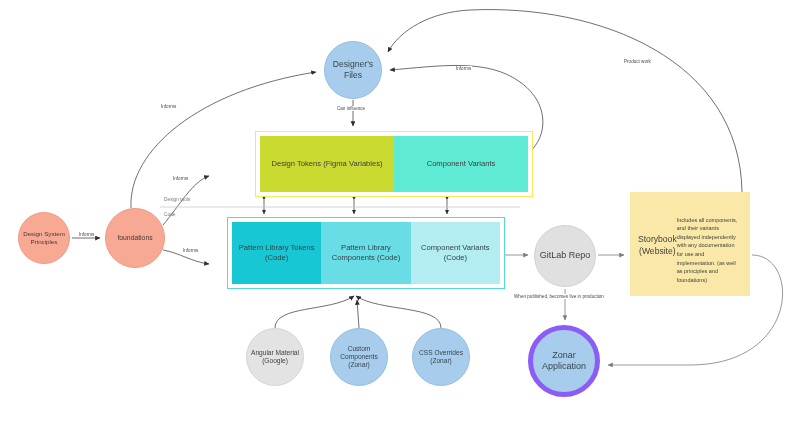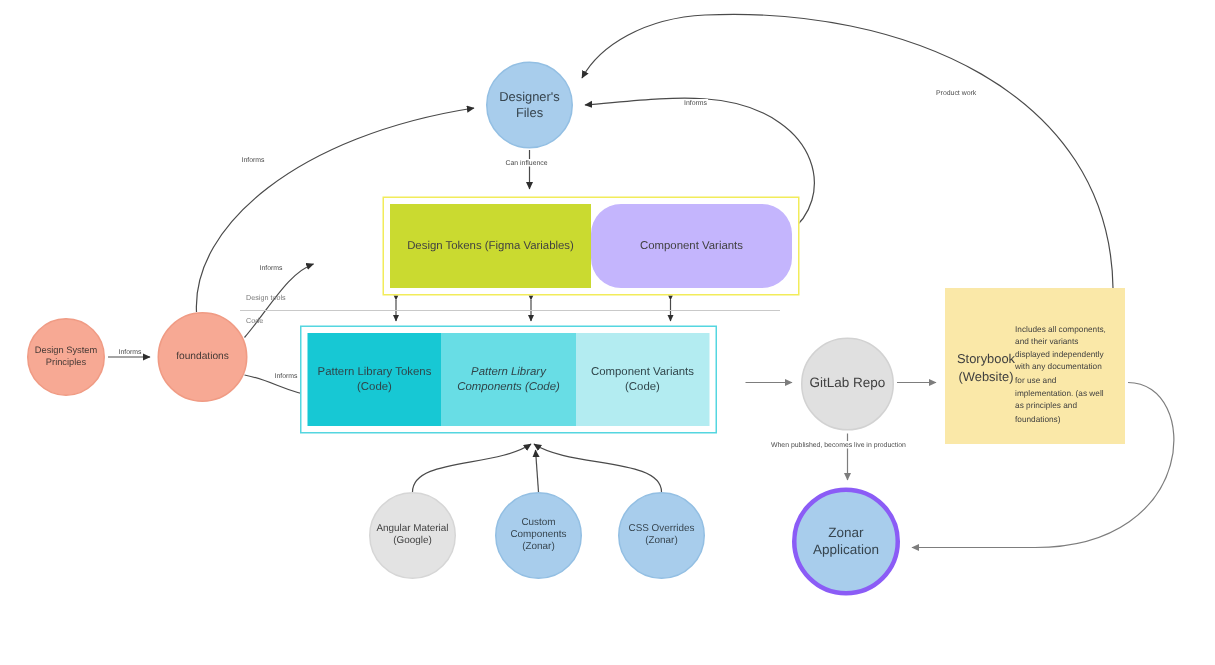--- a/index.html
+++ b/index.html
@@ -15,46 +15,46 @@
   
   .c-principles{left:18px;top:212px;width:52px;height:52px;background:#f7a994;
       border:1px solid #f09b84;font-size:6.2px;color:#463a36;}
   .c-foundations{left:105px;top:208px;width:60px;height:60px;background:#f7a994;
       border:1px solid #f09b84;font-size:6.8px;color:#463a36;}
   .c-designer{left:324px;top:41px;width:58px;height:58px;background:#a8cdec;
       border:1px solid #93bfe3;font-size:8.6px;color:#37454f;}
   .c-gitlab{left:534px;top:225px;width:62px;height:62px;background:#e0e0e0;
       border:1px solid #d2d2d2;font-size:9px;color:#3f3f3f;}
   .c-zonarapp{left:528px;top:325px;width:72px;height:72px;background:#a8cdec;
-      border:3px solid #8b5cf6;font-size:9px;color:#37454f;}
+      border:5px solid #8b5cf6;font-size:9px;color:#37454f;}
   .c-angular{left:246px;top:328px;width:58px;height:58px;background:#e3e3e3;
       border:1px solid #d6d6d6;font-size:6.6px;color:#3f3f3f;}
   .c-custom{left:330px;top:328px;width:58px;height:58px;background:#a8cdec;
       border:1px solid #93bfe3;font-size:6.6px;color:#37454f;}
   .c-cssover{left:412px;top:328px;width:58px;height:58px;background:#a8cdec;
       border:1px solid #93bfe3;font-size:6.6px;color:#37454f;}
 
   
   .grp-design{position:absolute;left:215px;top:131px;width:278px;height:66px;
       background:#ffffff;border:1.5px solid #f2ec5a;box-sizing:border-box;padding:4px;
       display:flex;margin-left:40px;}
   .grp-design .cell{flex:1;display:flex;align-items:center;justify-content:center;
       text-align:center;font-size:7.6px;line-height:1.35;color:#414141;}
   .g1{background:#cada30;}
   .g2{background:#dfe88c;}
-  .g3{background:#c4b5fd;border-radius:20px;}
+  .g3{background:#5eead4;}
 
   
-  .grp-code{position:absolute;left:200px;top:217px;width:278px;height:72px;
+  .grp-code{position:absolute;left:227px;top:217px;width:278px;height:72px;
       background:#ffffff;border:1.5px solid #55d6e0;box-sizing:border-box;padding:4px;
       display:flex;}
   .grp-code .cell{flex:1;display:flex;align-items:center;justify-content:center;
       text-align:center;font-size:7.6px;line-height:1.35;color:#30454a;}
   .b1{background:#17c8d4;}
-  .b2{background:#68dde5;font-style:italic;}
+  .b2{background:#68dde5;}
   .b3{background:#b3ecf1;}
 
   
   .storybook{position:absolute;left:630px;top:192px;width:120px;height:104px;
       background:#fae8a8;box-sizing:border-box;padding:10px 8px 6px 8px;
       display:flex;flex-direction:row;align-items:center;}
   .storybook .sb-title{font-size:8.6px;text-align:center;line-height:1.35;color:#3f3f3f;}
   .storybook .sb-desc{font-size:5.5px;text-align:left;line-height:1.55;color:#3f3f3f;
       margin-top:8px;}
 

